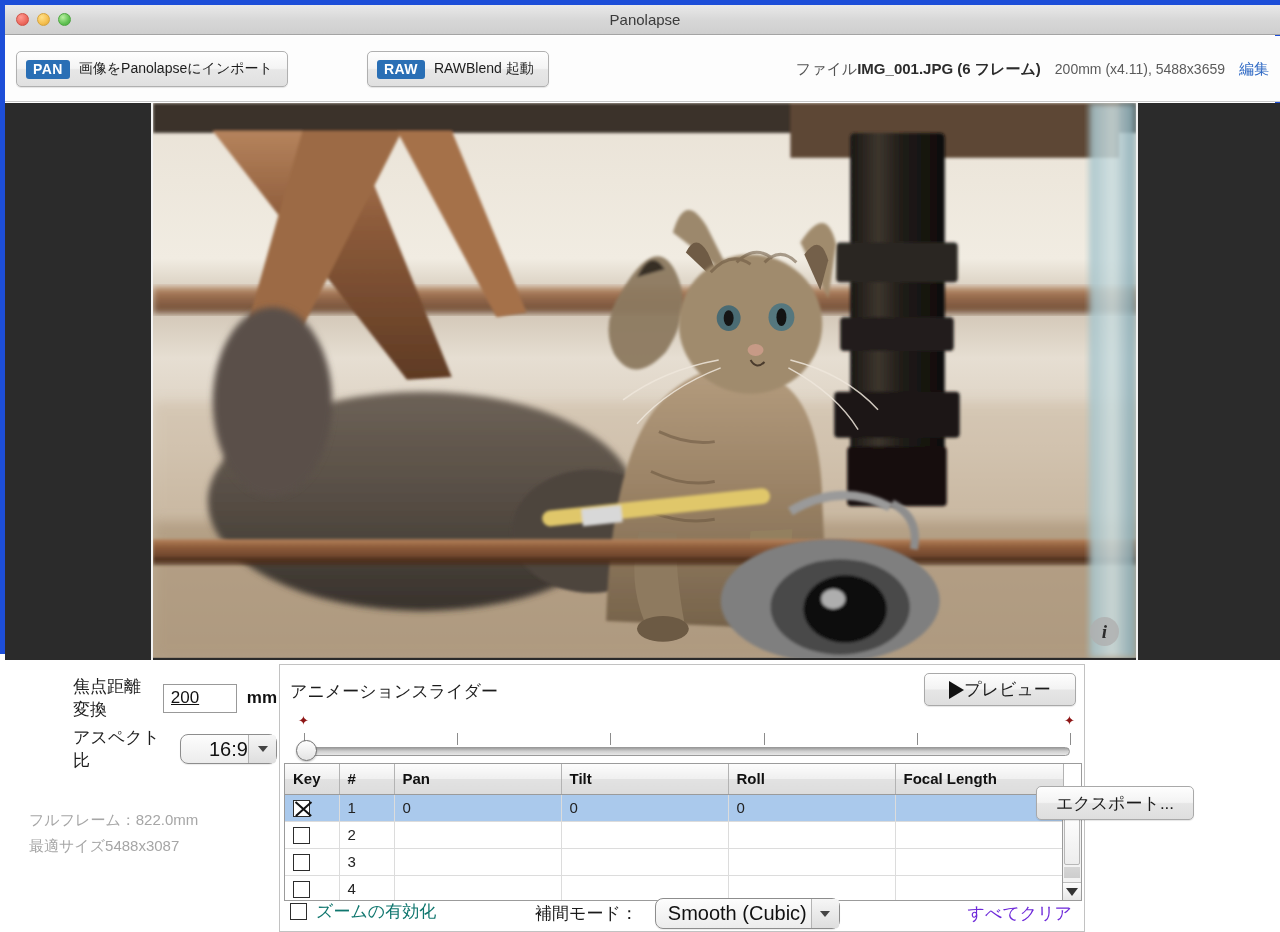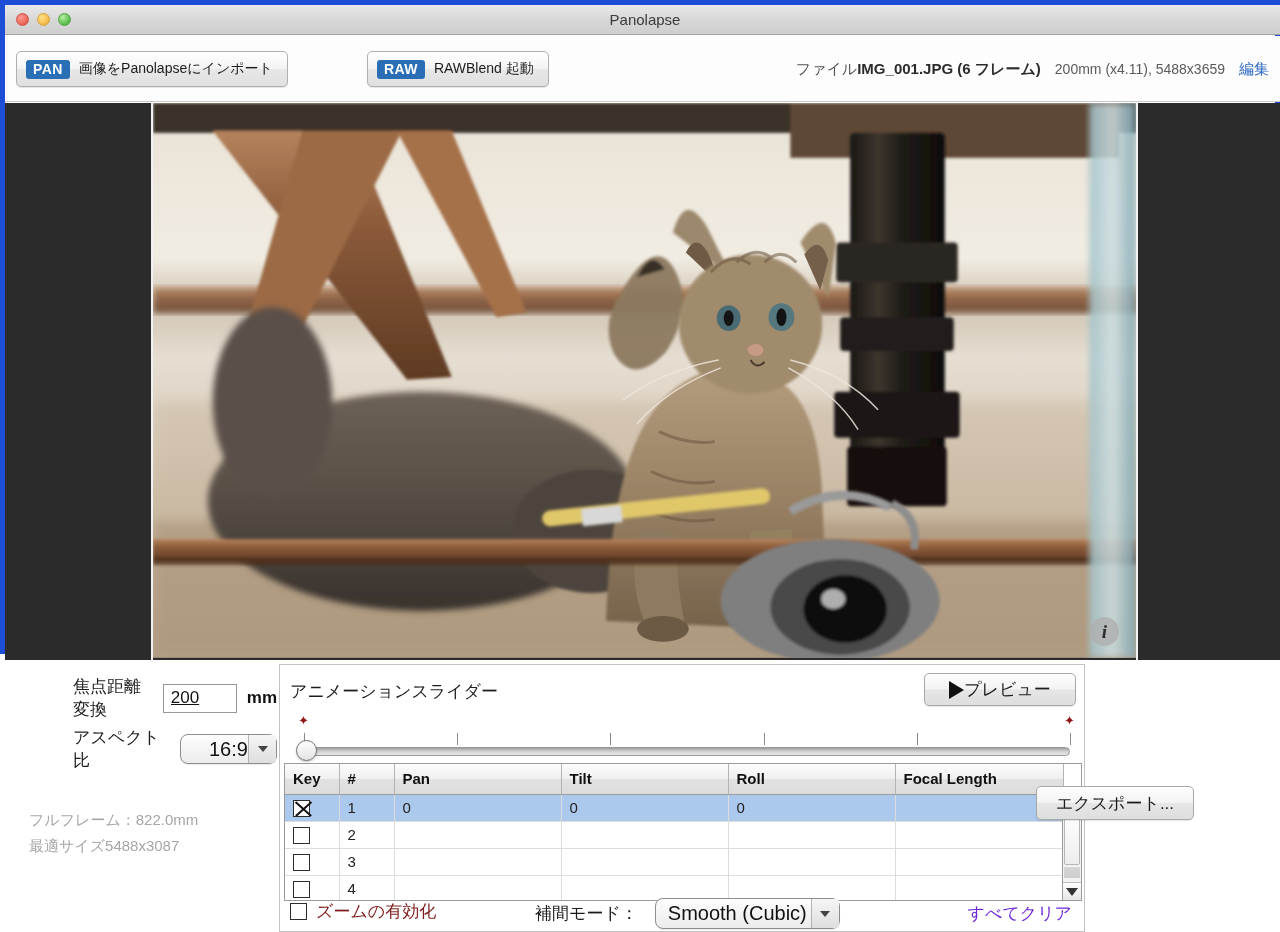--- a/index.html
+++ b/index.html
@@ -196,21 +196,21 @@
     position: absolute; left: 1px; top: 22px; width: 16px; height: 48px;
     background: linear-gradient(to bottom,#fdfdfd,#ededed);
     border: 1px solid #b7b7b7; border-radius: 2px; cursor: pointer;
   }
   .sc-pad { position:absolute; left:1px; width:16px; top:72px; bottom:22px; background: linear-gradient(to bottom,#d5d5d5,#cdcdcd); }
 
   
   .foot { position: absolute; left: 6px; right: 6px; bottom: 6px; height: 30px; }
   .zoom-chk { position: absolute; left: 4px; top: 5px; display: flex; align-items: center; gap: 9px; cursor: pointer; }
   .chk-sq { width: 17px; height: 17px; border: 1px solid #2c2c2c; background: #fff; }
-  .zoom-label { font-size: 17px; color: #7f1d1d; }
+  .zoom-label { font-size: 17px; color: #0f766e; }
   .interp { position: absolute; left: 249px; top: 3px; display: flex; align-items: center; gap: 17px; }
   .interp-label { font-size: 17px; color: #1b1b1b; }
   .selectbox.wide { width: 185px; height: 31px; justify-content: flex-start; padding-left: 12px; }
   .clear-all { position: absolute; right: 6px; top: 7px; font-size: 17px; color: #6d28d9; cursor: pointer; text-align: right; }
 
   .export-btn {
     position: absolute; left: 1031px; top: 126px; width: 158px; height: 34px;
     background: linear-gradient(to bottom,#fefefe 0%,#f3f3f3 48%,#e6e6e6 52%,#dedede 100%);
     border: 1px solid #a9a9a9; border-radius: 5px;
     display: flex; align-items: center; justify-content: center;

